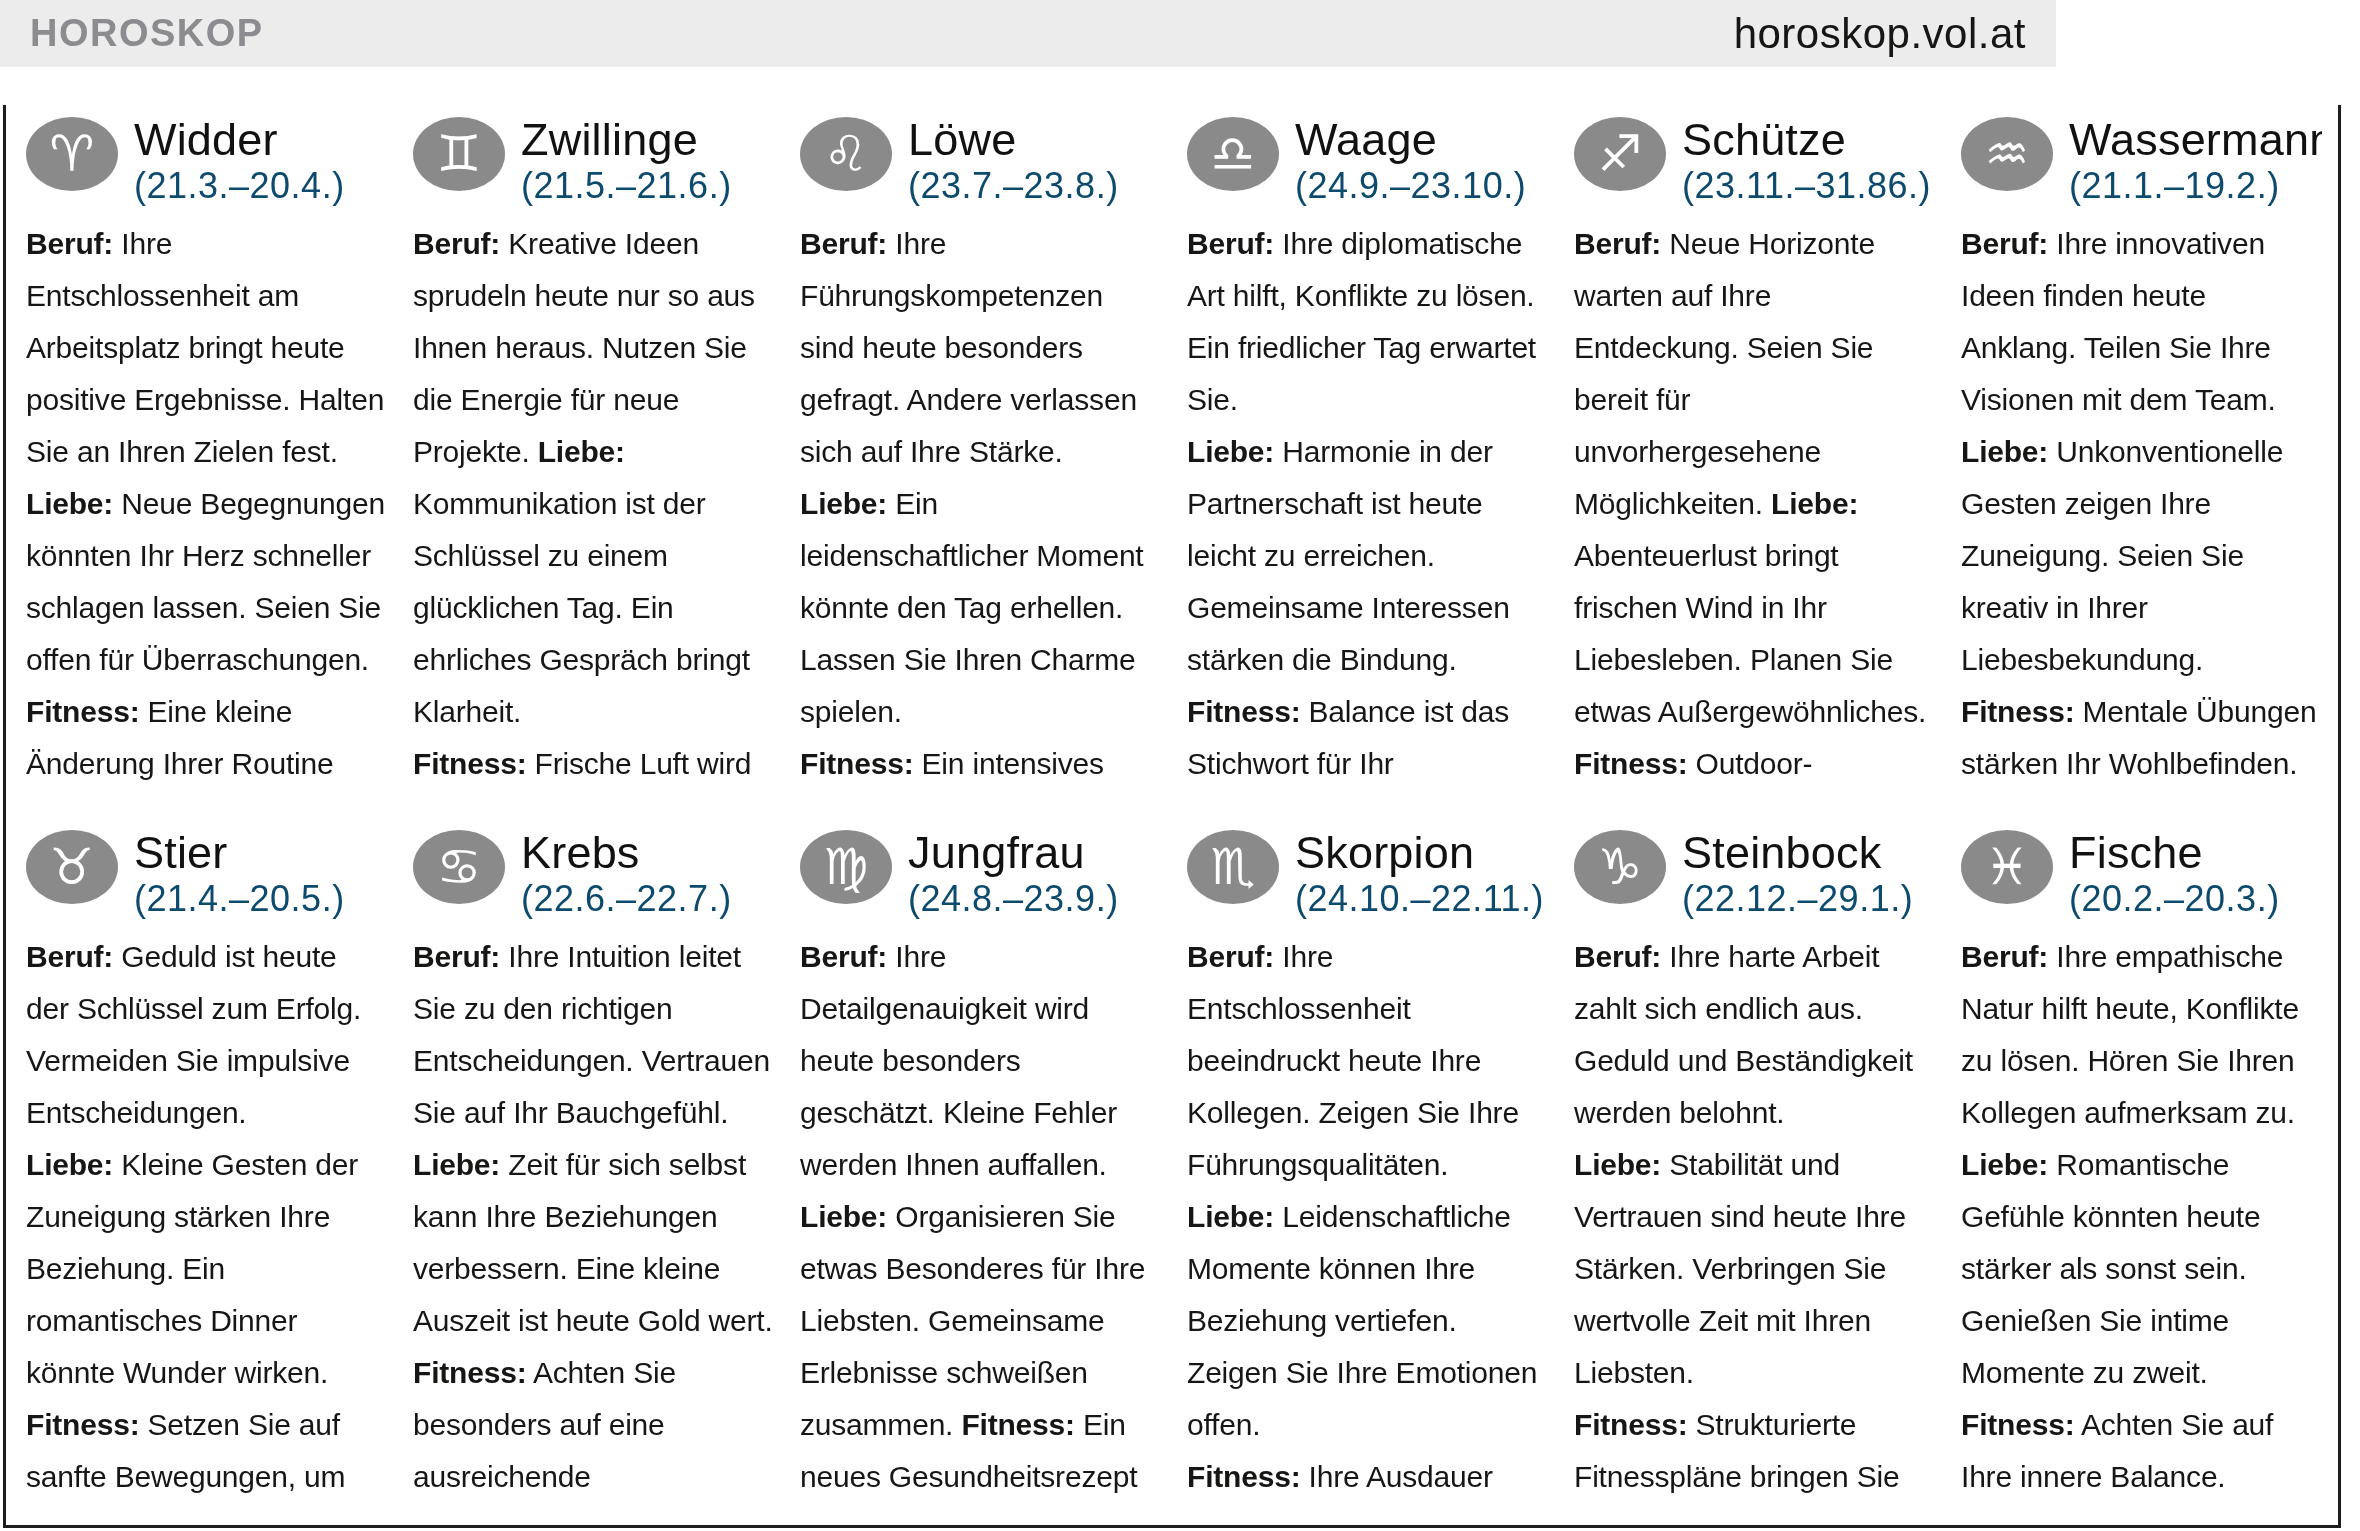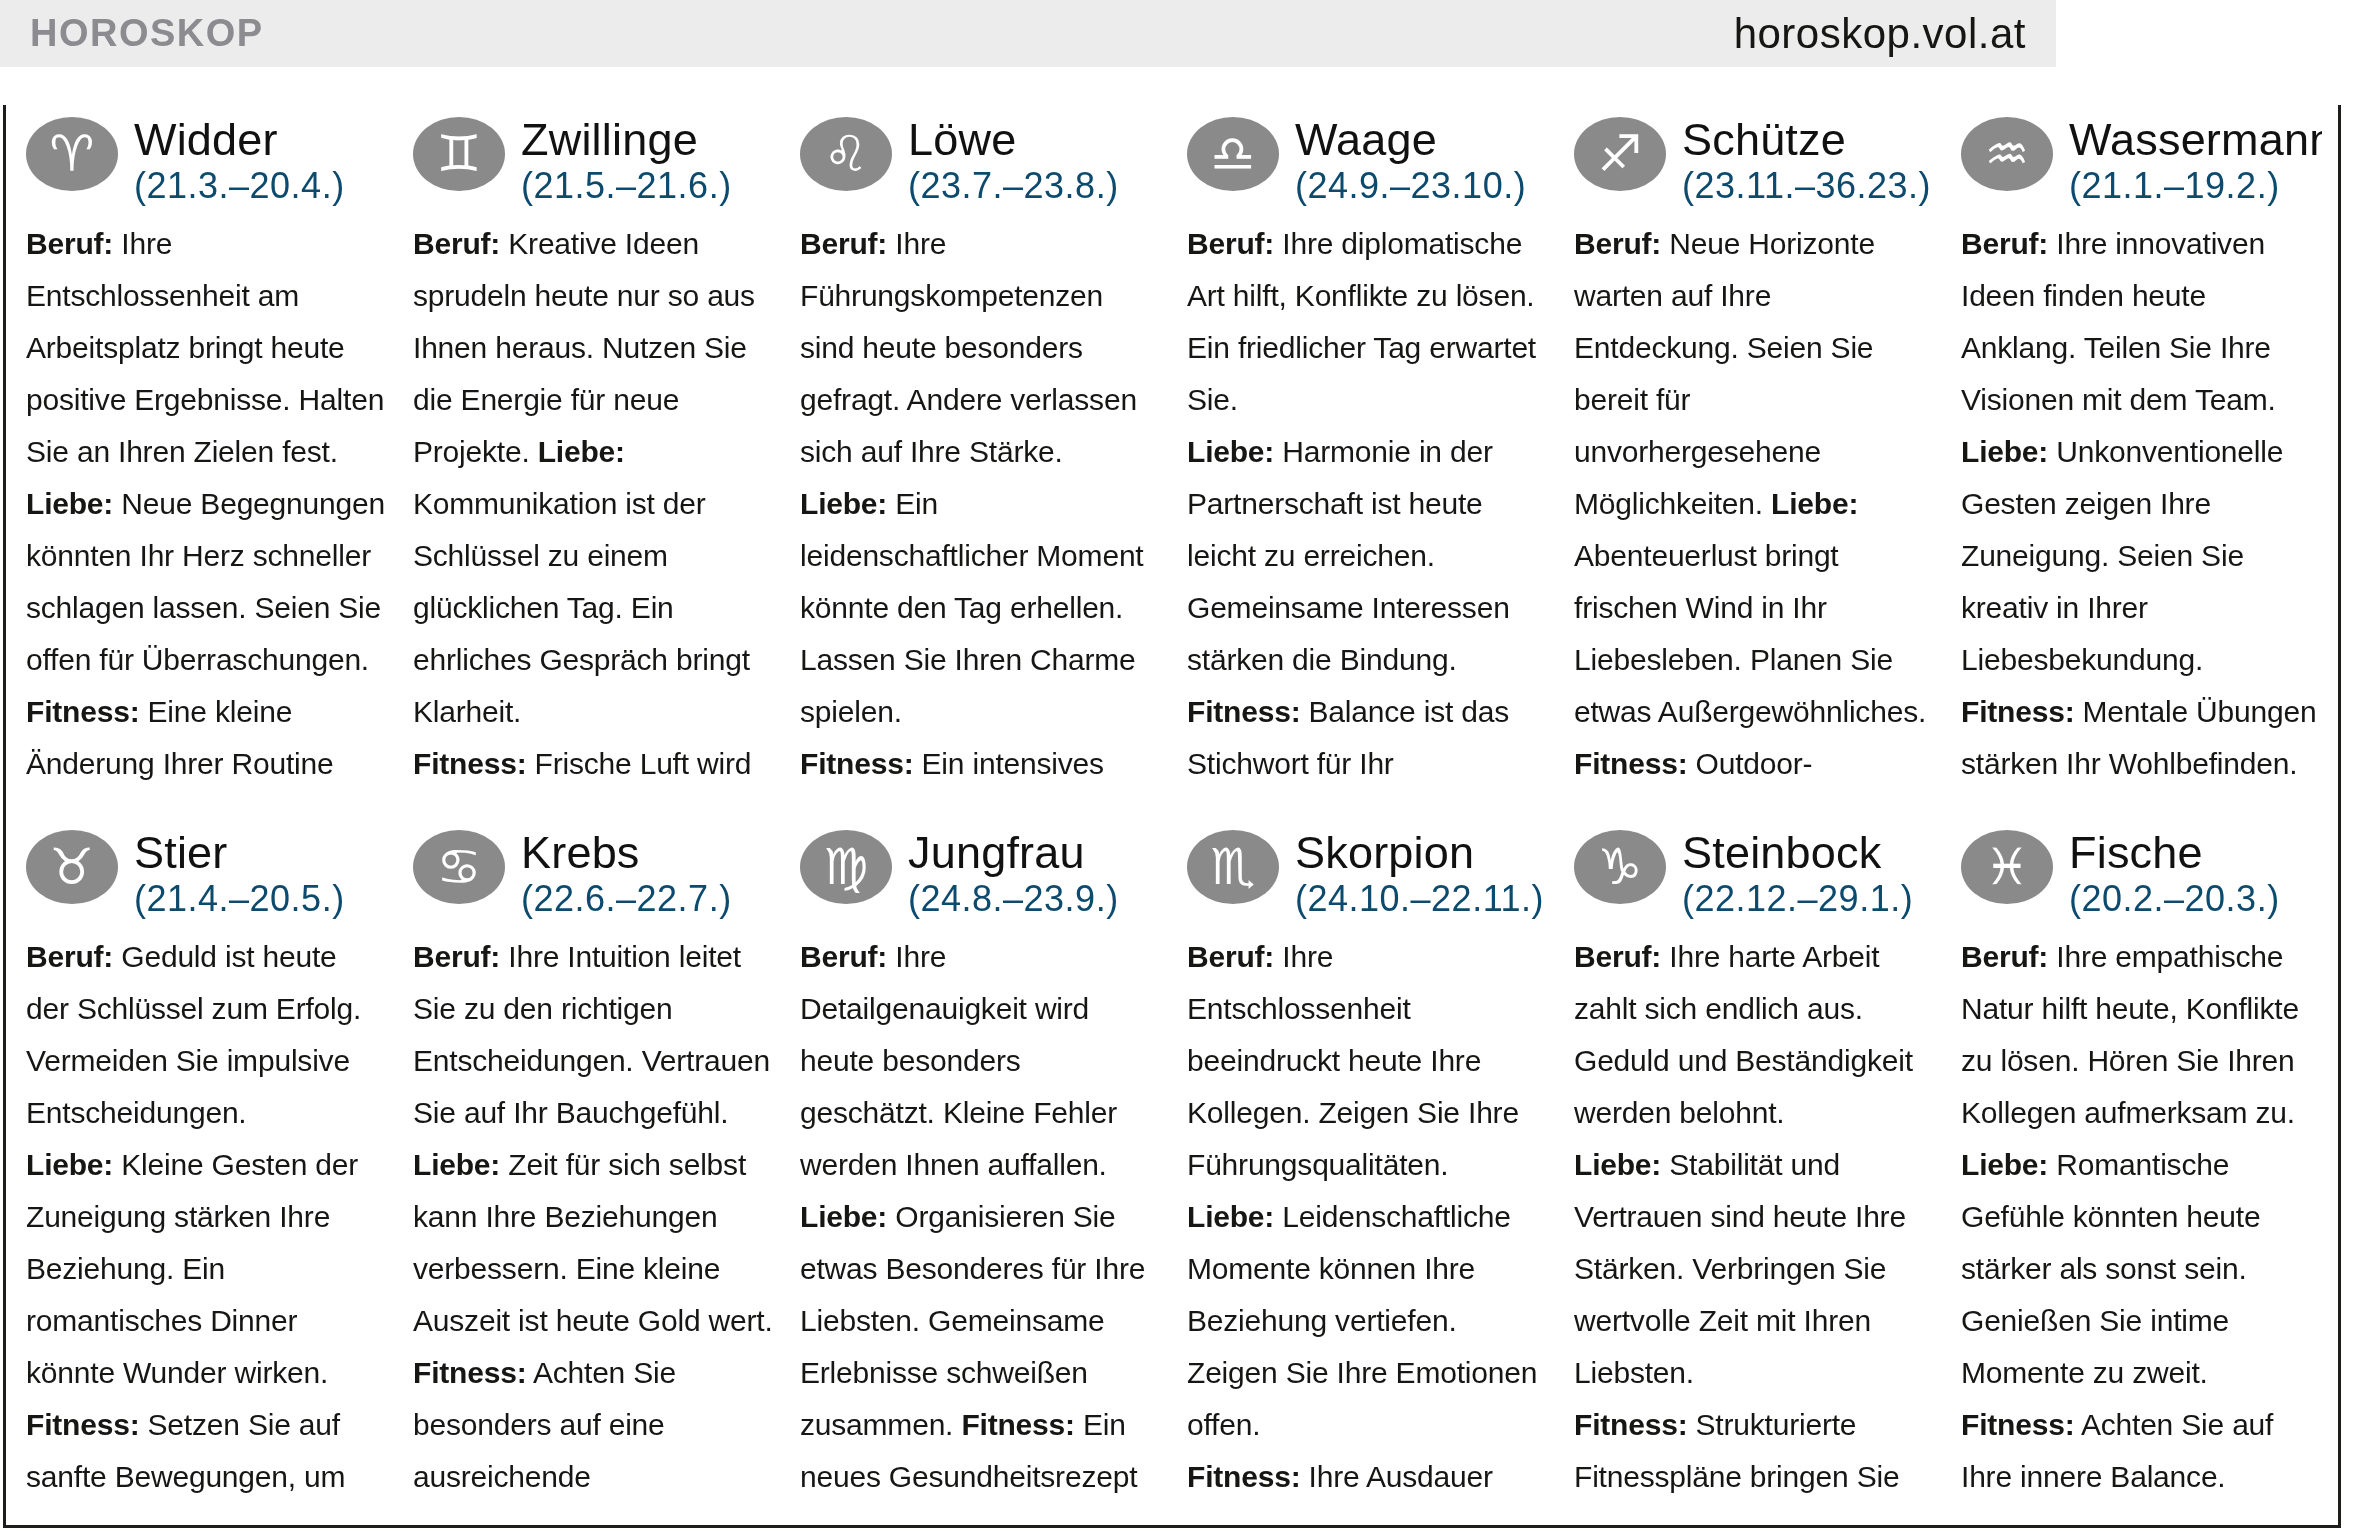--- a/index.html
+++ b/index.html
@@ -148,21 +148,21 @@
       </div>
   </section>
 
   <section class="cell">
     <div class="head">
       <span class="icon">
           <span class="glyph">♐</span>
         </span>
       <div class="titles">
         <h2 class="name">Schütze</h2>
-        <div class="dates">(23.11.–36.23.)</div>
+        <div class="dates">(23.11.–31.86.)</div>
       </div>
     </div>
     <div class="body">
         <p><b>Beruf:</b> Neue Horizonte warten auf Ihre Entdeckung. Seien Sie bereit für unvorhergesehene Möglichkeiten. <b>Liebe:</b> Abenteuerlust bringt frischen Wind in Ihr Liebesleben. Planen Sie etwas Außergewöhnliches.</p>
         <p><b>Fitness:</b> Outdoor-Aktivitäten beleben Ihren Geist und Körper. Nutzen Sie die Natur als Ihre Trainingsfläche.</p>
       </div>
   </section>
 
   <section class="cell">
     <div class="head">

